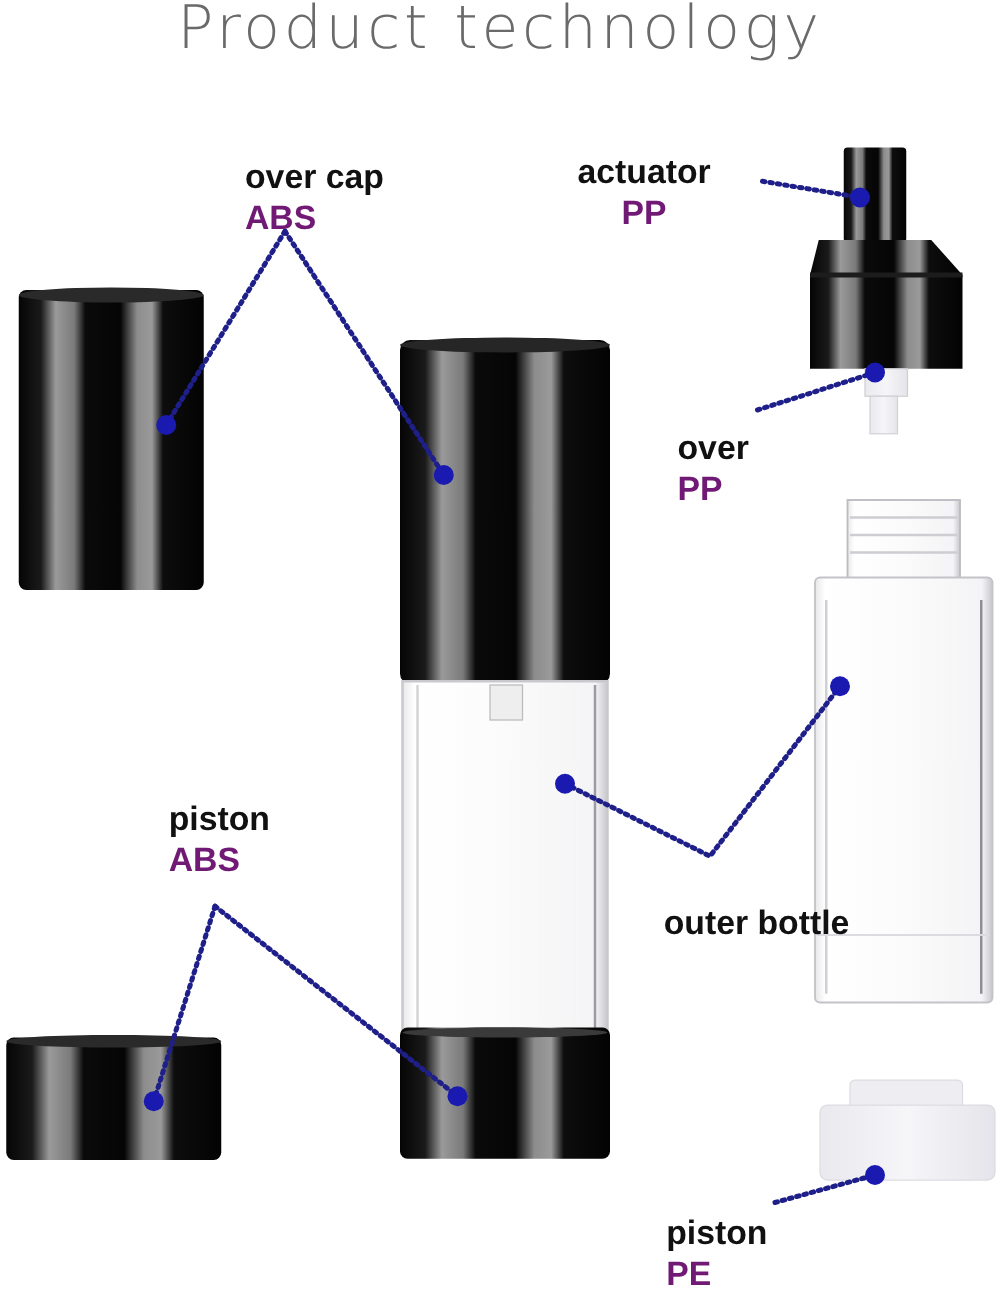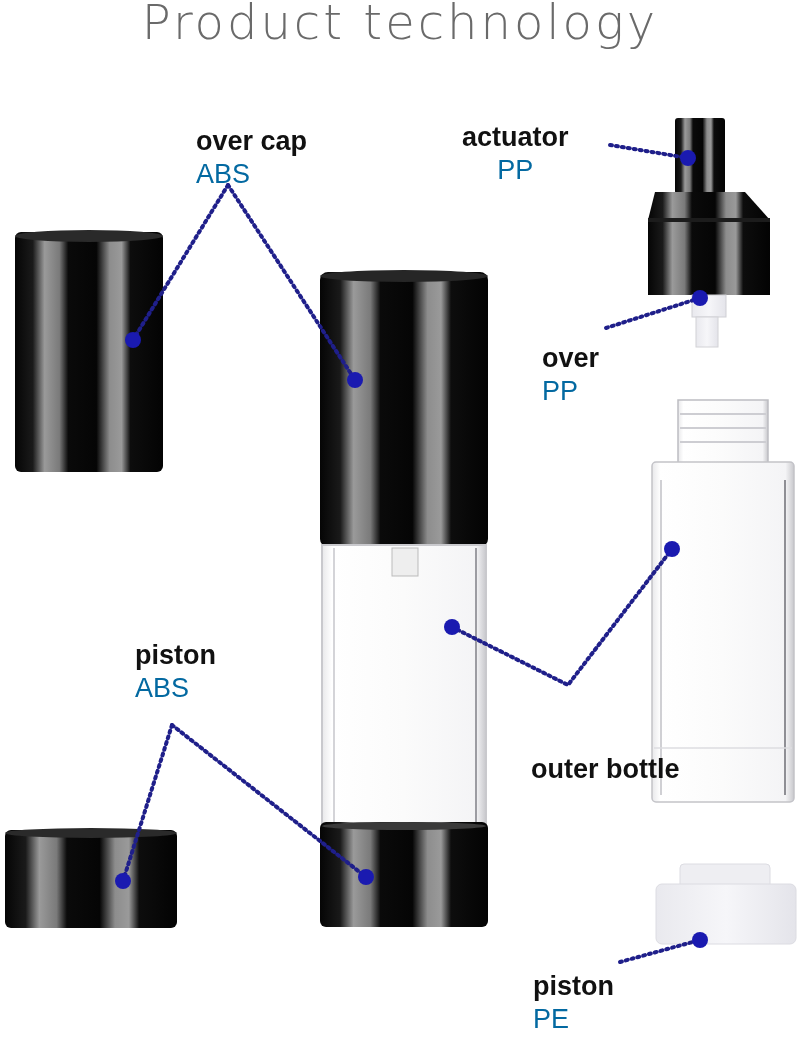--- a/index.html
+++ b/index.html
@@ -1,20 +1,20 @@
 <!DOCTYPE html>
 <html><head>
 <meta charset="utf-8">
 <style>
   html, body { margin: 0; padding: 0; background: #ffffff; }
   body { width: 800px; height: 1042px; position: relative; overflow: hidden; font-family: "Liberation Sans", "DejaVu Sans", sans-serif; }
   .title { position: absolute; left: 0; top: 0; width: 800px; text-align: center; font-family: "DejaVu Sans", sans-serif; font-weight: 300; font-size: 48px; letter-spacing: 3px; color: #6a6a6a; line-height: 44px; }
   .label { position: absolute; line-height: 1; }
   .label .name { display: block; font-weight: bold; font-size: 27px; color: #111111; }
-  .label .mat { display: block; font-weight: normal; font-size: 27px; color: #0369a1; margin-top: 6px; }
+  .label .mat { display: block; font-weight: bold; font-size: 27px; color: #701a75; margin-top: 6px; }
   svg.art { position: absolute; left: 0; top: 0; }
 </style>
 </head>
 <body>
 
 <div class="title">Product technology</div>
 
 <svg class="art" width="800" height="1042" viewBox="0 0 800 1042">
   <defs>
     <linearGradient id="blackGloss" x1="0" x2="1" y1="0" y2="0">
@@ -125,20 +125,20 @@
 <div class="label" style="left:542px; top:345px;">
   <span class="name">over</span>
   <span class="mat">PP</span>
 </div>
 
 <div class="label" style="left:135px; top:642px;">
   <span class="name">piston</span>
   <span class="mat">ABS</span>
 </div>
 
-<div class="label" style="left:531px; top:725px;margin-top:31px;">
+<div class="label" style="left:531px; top:725px;">
   <span class="name">outer bottle</span>
 </div>
 
 <div class="label" style="left:533px; top:973px;">
   <span class="name">piston</span>
   <span class="mat">PE</span>
 </div>
 
 </body></html>

